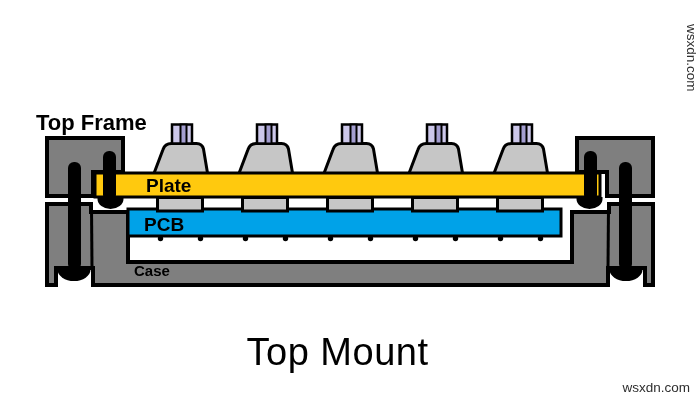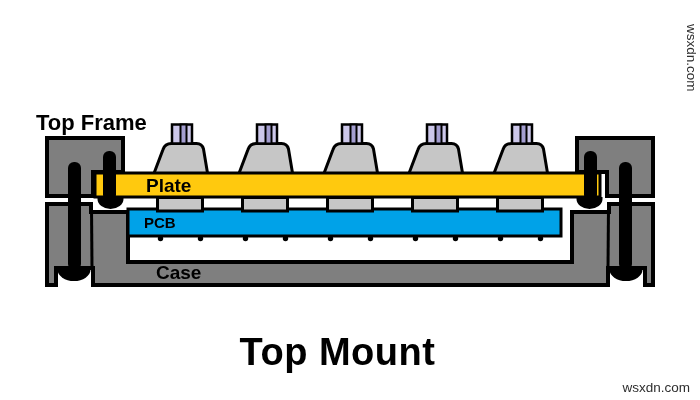--- a/index.html
+++ b/index.html
@@ -14,25 +14,25 @@
   .plate{fill:var(--plate-gold);stroke:var(--outline);stroke-width:3;}
   .pcb{fill:var(--pcb-blue);stroke:var(--outline);stroke-width:3;}
   .housing{fill:var(--switch-gray);stroke:var(--outline);stroke-width:3;}
   .stem{fill:var(--stem-lavender);stroke:var(--outline);stroke-width:2.5;}
   .stem-stripe{fill:var(--stem-stripe);stroke:var(--outline);stroke-width:2;}
   .screw{fill:var(--outline);}
   .pin{fill:var(--outline);}
   .lbl{position:absolute;color:#000;font-weight:bold;white-space:nowrap;z-index:5;}
   .lbl-frame{left:36px;top:110px;font-size:22px;}
   .lbl-plate{left:146px;top:175px;font-size:19px;text-align:right;}
-  .lbl-pcb{left:144px;top:214px;font-size:15px;}
-  .lbl-case{left:156px;top:262px;font-size:19px;}
+  .lbl-pcb{left:144px;top:214px;font-size:19px;}
+  .lbl-case{left:134px;top:262px;font-size:15px;}
   .title{
     position:absolute;left:225px;top:331px;width:225px;text-align:center;
-    font-size:38px;font-weight:bold;color:#000;letter-spacing:.5px;z-index:5;
+    font-size:38px;font-weight:normal;color:#000;letter-spacing:.5px;z-index:5;
   }
   .wm{position:absolute;color:var(--watermark-gray);font-size:13.5px;z-index:6;}
   .wm-bottom{left:555px;top:380px;width:135px;text-align:right;}
   .wm-side{left:684px;top:24px;writing-mode:vertical-rl;}
 </style>
 </head>
 <body>
 
 <div id="stage">
 

